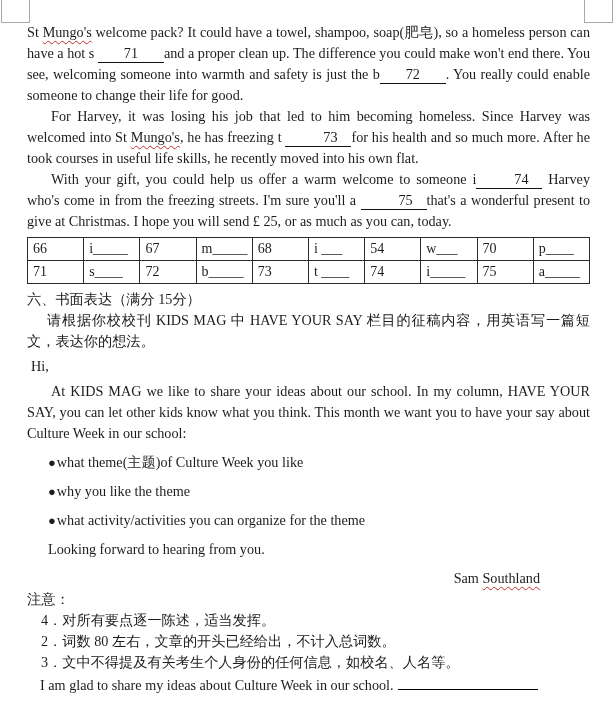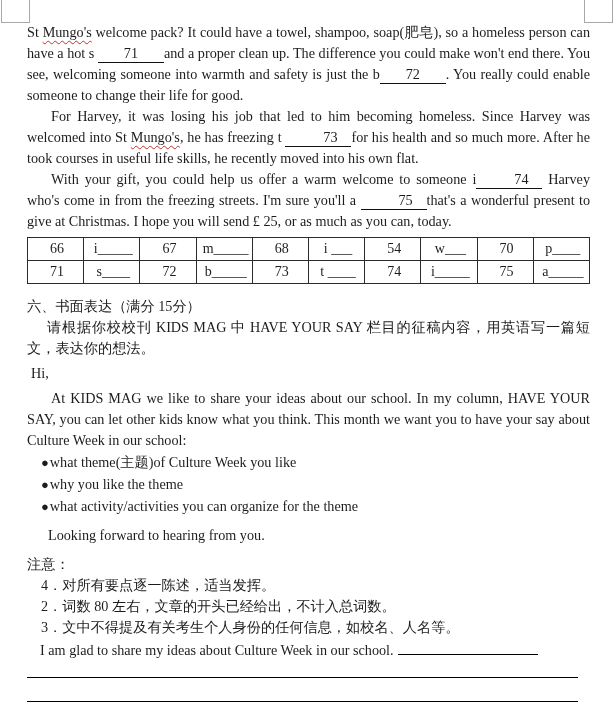--- a/index.html
+++ b/index.html
@@ -32,30 +32,30 @@
     text-underline-offset:3px;
   }
   .blank {
     display:inline-block; min-width:66px; text-align:center;
     border-bottom:1px solid #111; line-height:16px; height:17px;
     vertical-align:baseline;
   }
 
   table.answers {
     width:100%; border-collapse:collapse; table-layout:fixed;
-    margin-top:5px; font-size:14px;text-align:center;
+    margin-top:5px; font-size:14px;
   }
   table.answers td {
     border:1px solid #2b2b2b; height:19px; padding:0 2px 1px 5px;
     vertical-align:middle; overflow:hidden; white-space:nowrap;
   }
 
-  .sec-heading { margin:12px 0 0 0; }
+  .sec-heading { margin:5px 0 0 0; }
   .letter-salutation { margin:4px; }
-  .bullet-row { margin:1px; padding-left:13px; text-align:left; }
+  .bullet-row { margin:8px; padding-left:13px; text-align:left; }
   .bullet-glyph { font-size:13px; margin-right:1px; }
   .closing-row { margin:8px; padding-left:13px; }
   .signature { margin:0; text-align:right; padding-right:50px; }
   .notes-label { margin:0; }
   .notes-item { margin:0; padding-left:14px; text-align:left; }
 
   .starter-row { margin:2px 0 0 0; padding-left:13px; }
   .end-blank {
     display:inline-block; width:140px; height:13px;
     border-bottom:1px solid #000; margin-left:4px;
@@ -112,20 +112,21 @@
 
   <p class="para letter-salutation">Hi,</p>
   <p class="para indent">At KIDS MAG we like to share your ideas about our school. In my column, HAVE YOUR SAY, you can let other kids know what you think. This month we want you to have your say about Culture Week in our school:</p>
 
   <p class="para bullet-row"><span class="bullet-glyph">●</span><span>what theme(主题)of Culture Week you like</span></p>
   <p class="para bullet-row"><span class="bullet-glyph">●</span><span>why you like the theme</span></p>
   <p class="para bullet-row"><span class="bullet-glyph">●</span><span>what activity/activities you can organize for the theme</span></p>
 
   <p class="para closing-row">Looking forward to hearing from you.</p>
 
+  <p class="para signature"><span>Sam </span><span class="wavy">Southland</span></p>
 
   <p class="para notes-label">注意：</p>
   <p class="para notes-item">4．对所有要点逐一陈述，适当发挥。</p>
   <p class="para notes-item">2．词数 80 左右，文章的开头已经给出，不计入总词数。</p>
   <p class="para notes-item">3．文中不得提及有关考生个人身份的任何信息，如校名、人名等。</p>
 
   <p class="para starter-row"><span>I am glad to share my ideas about Culture Week in our school.</span><span class="end-blank"></span></p>
 
   <div class="writing-line first"></div>
   <div class="writing-line second"></div>

